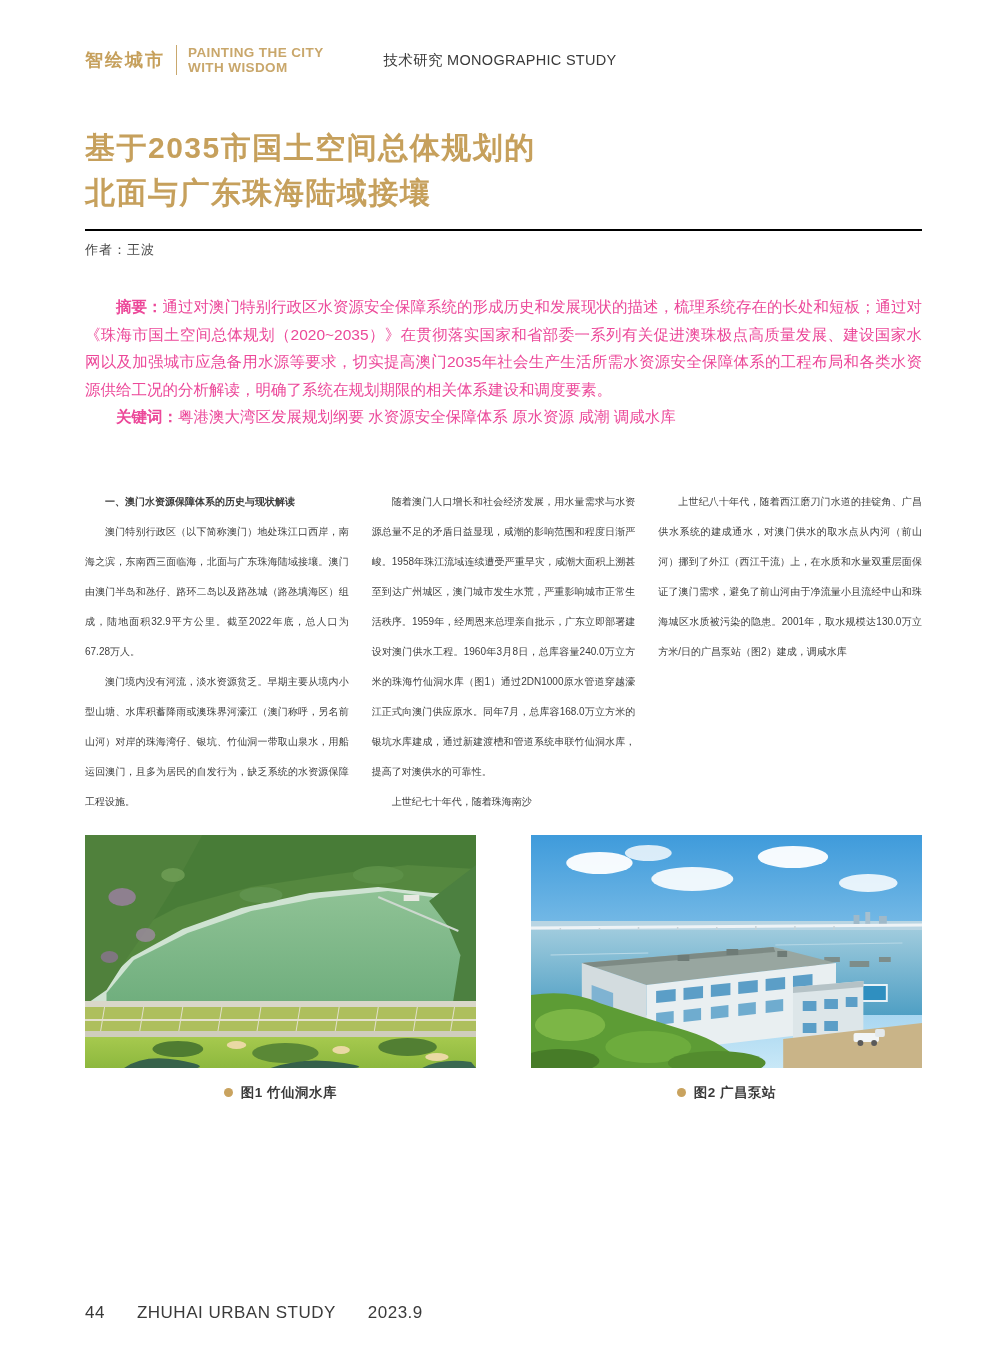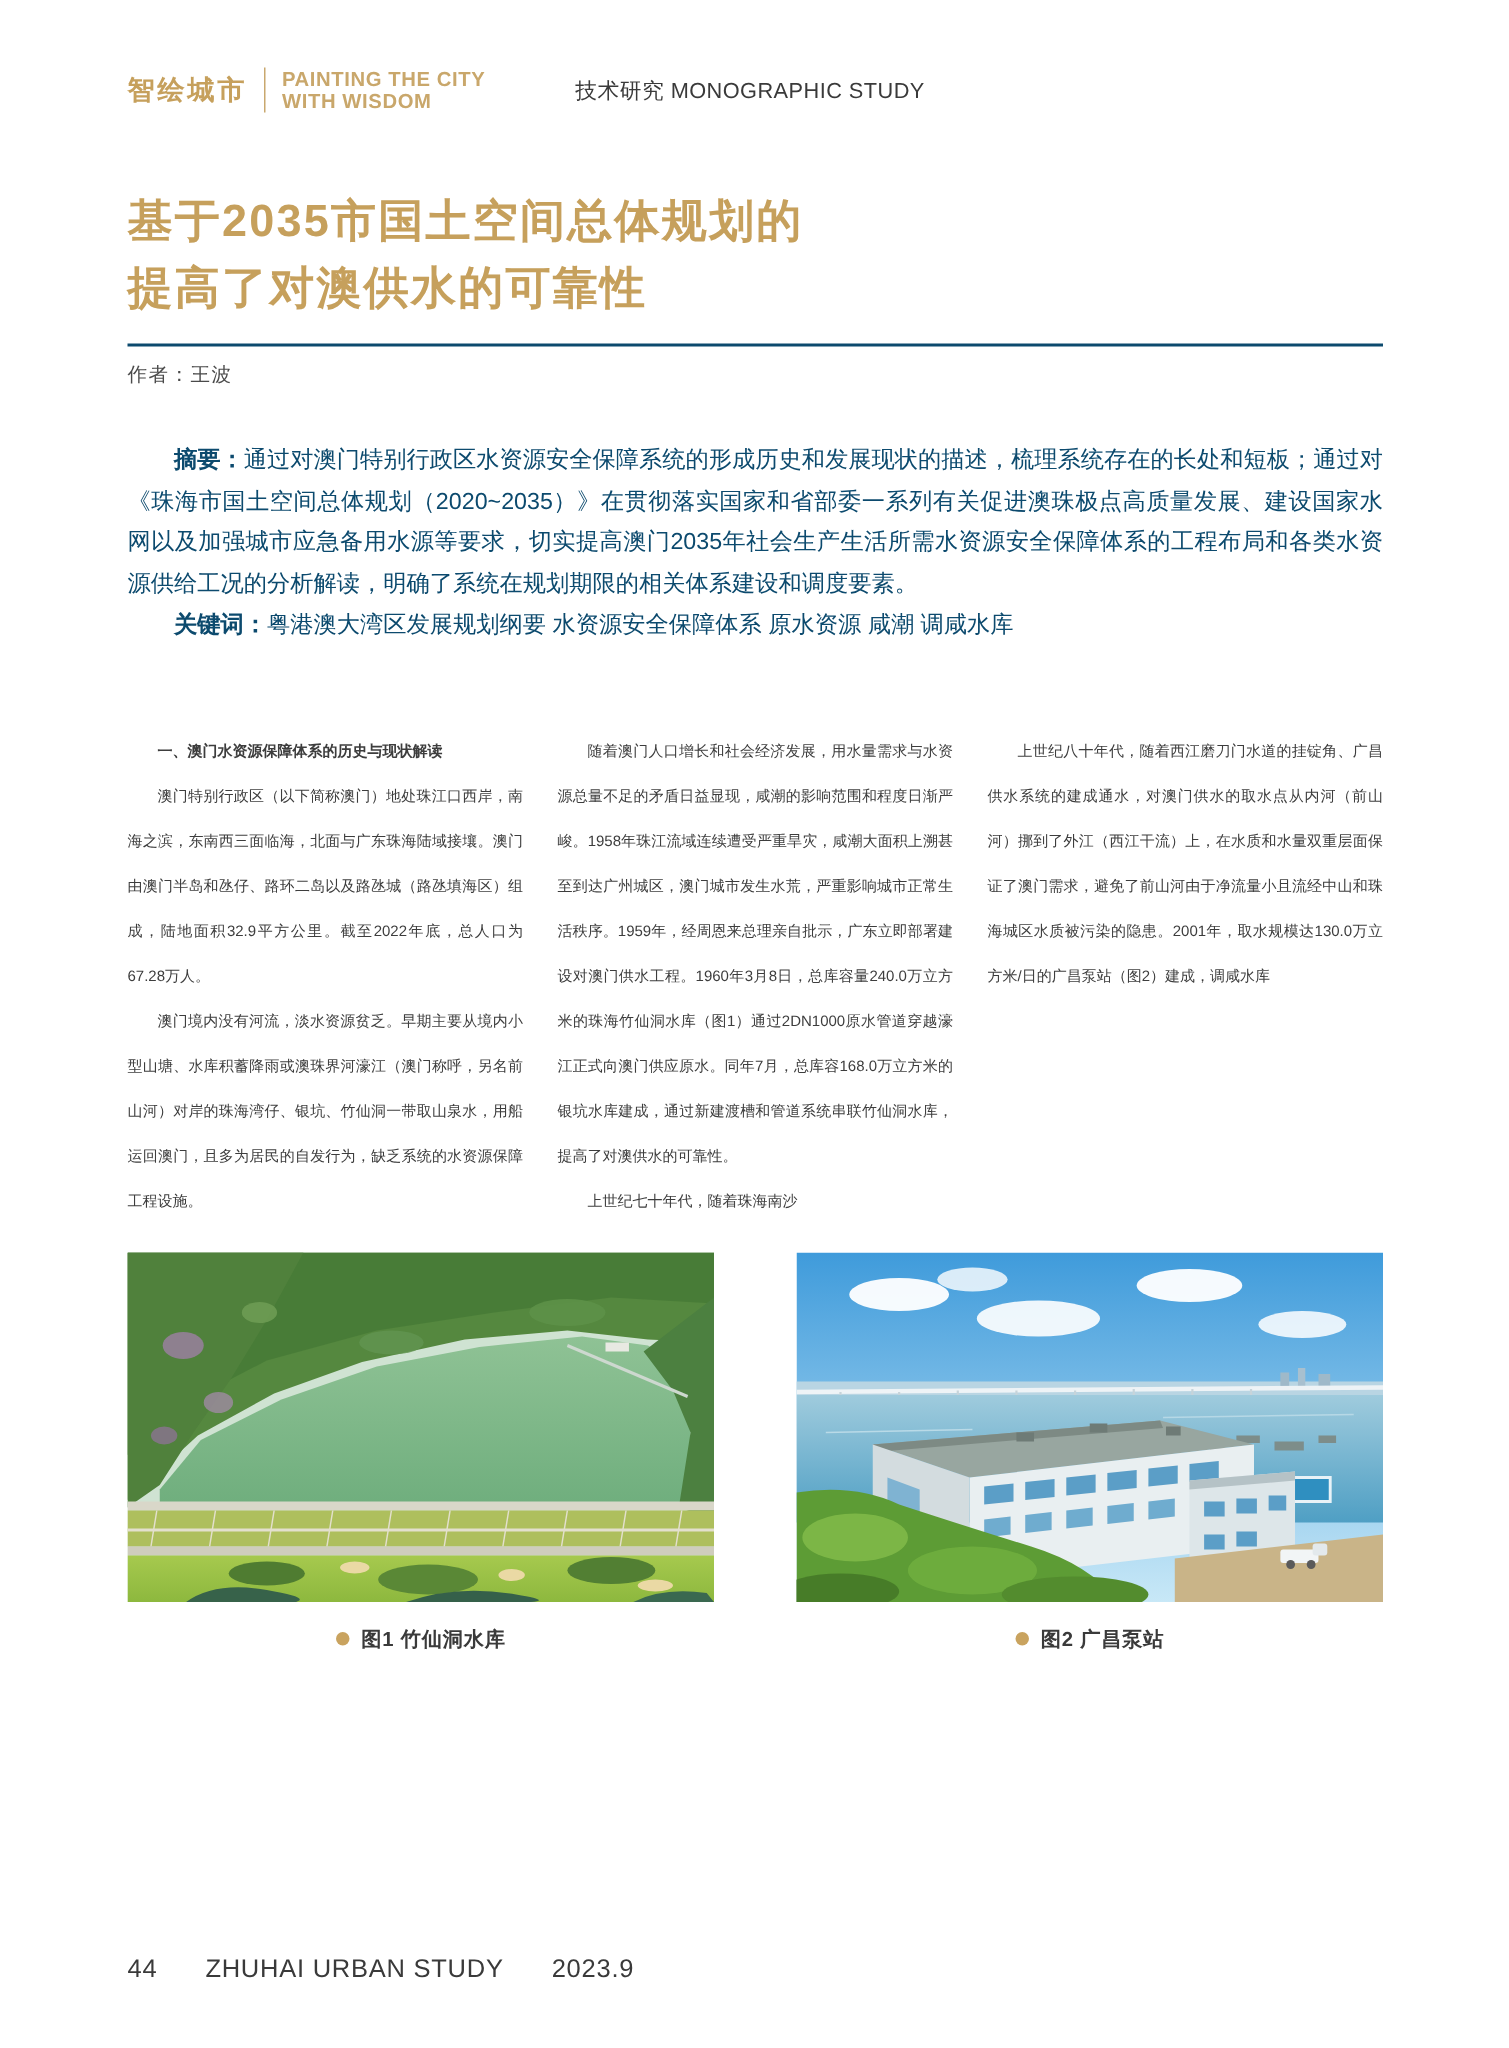--- a/index.html
+++ b/index.html
@@ -14,30 +14,30 @@
   .inner { padding:45px 84px 0 85px; }
 
   
   .header { display:flex; align-items:center; }
   .logo-cn { font-weight:bold; font-size:18px; color:#C6A05C; letter-spacing:2px; white-space:nowrap; }
   .logo-divider { width:1px; height:30px; background:#C9A86E; margin:0 11px; }
   .logo-en { font-weight:bold; font-size:13.5px; line-height:15px; color:#C9A76B; letter-spacing:0.4px; }
   .section-label { margin-left:60px; font-size:14.5px; color:#3a3a3a; letter-spacing:0.3px; }
 
   
-  .title-block { margin-top:50px; border-bottom:2px solid #0c4a6e; padding-bottom:14px; }
+  .title-block { margin-top:50px; border-bottom:2px solid #000000; padding-bottom:14px; }
   .title-line { font-size:30px; line-height:45px; font-weight:bold; color:#C6A05C; letter-spacing:1.5px; }
   .author { margin-top:10px; font-size:13px; color:#4a4a4a; letter-spacing:1px; }
 
   
   .abstract-block { margin-top:34px; }
   .abstract-block p {
     margin:0; text-indent:2em;
     font-size:15.5px; line-height:27.5px;
-    color:#0c4a6e; text-align:justify;
+    color:#ec4899; text-align:justify;
   }
   .b { font-weight:bold; }
 
   
   .columns { margin-top:56px; display:grid; grid-template-columns:1fr 1fr 1fr; column-gap:23px; }
   .columns p {
     margin:0; font-size:10px; line-height:30px;
     text-align:justify; text-indent:2em; color:#3d3d3d;
   }
   .columns p.cont { text-indent:0; }
@@ -66,21 +66,21 @@
     <span class="logo-divider"></span>
     <span class="logo-en">
       <span>PAINTING THE CITY</span><br>
       <span>WITH WISDOM</span>
     </span>
     <span class="section-label">技术研究 MONOGRAPHIC STUDY</span>
   </div>
 
   <div class="title-block">
     <div class="title-line">基于2035市国土空间总体规划的</div>
-    <div class="title-line">提高了对澳供水的可靠性</div>
+    <div class="title-line">北面与广东珠海陆域接壤</div>
   </div>
   <div class="author">作者：王波</div>
 
   <div class="abstract-block">
     <p><span class="b">摘要：</span><span>通过对澳门特别行政区水资源安全保障系统的形成历史和发展现状的描述，梳理系统存在的长处和短板；通过对《珠海市国土空间总体规划（2020~2035）》在贯彻落实国家和省部委一系列有关促进澳珠极点高质量发展、建设国家水网以及加强城市应急备用水源等要求，切实提高澳门2035年社会生产生活所需水资源安全保障体系的工程布局和各类水资源供给工况的分析解读，明确了系统在规划期限的相关体系建设和调度要素。</span></p>
     <p><span class="b">关键词：</span><span>粤港澳大湾区发展规划纲要 水资源安全保障体系 原水资源 咸潮 调咸水库</span></p>
   </div>
 
   <div class="columns">
     <div class="col">

